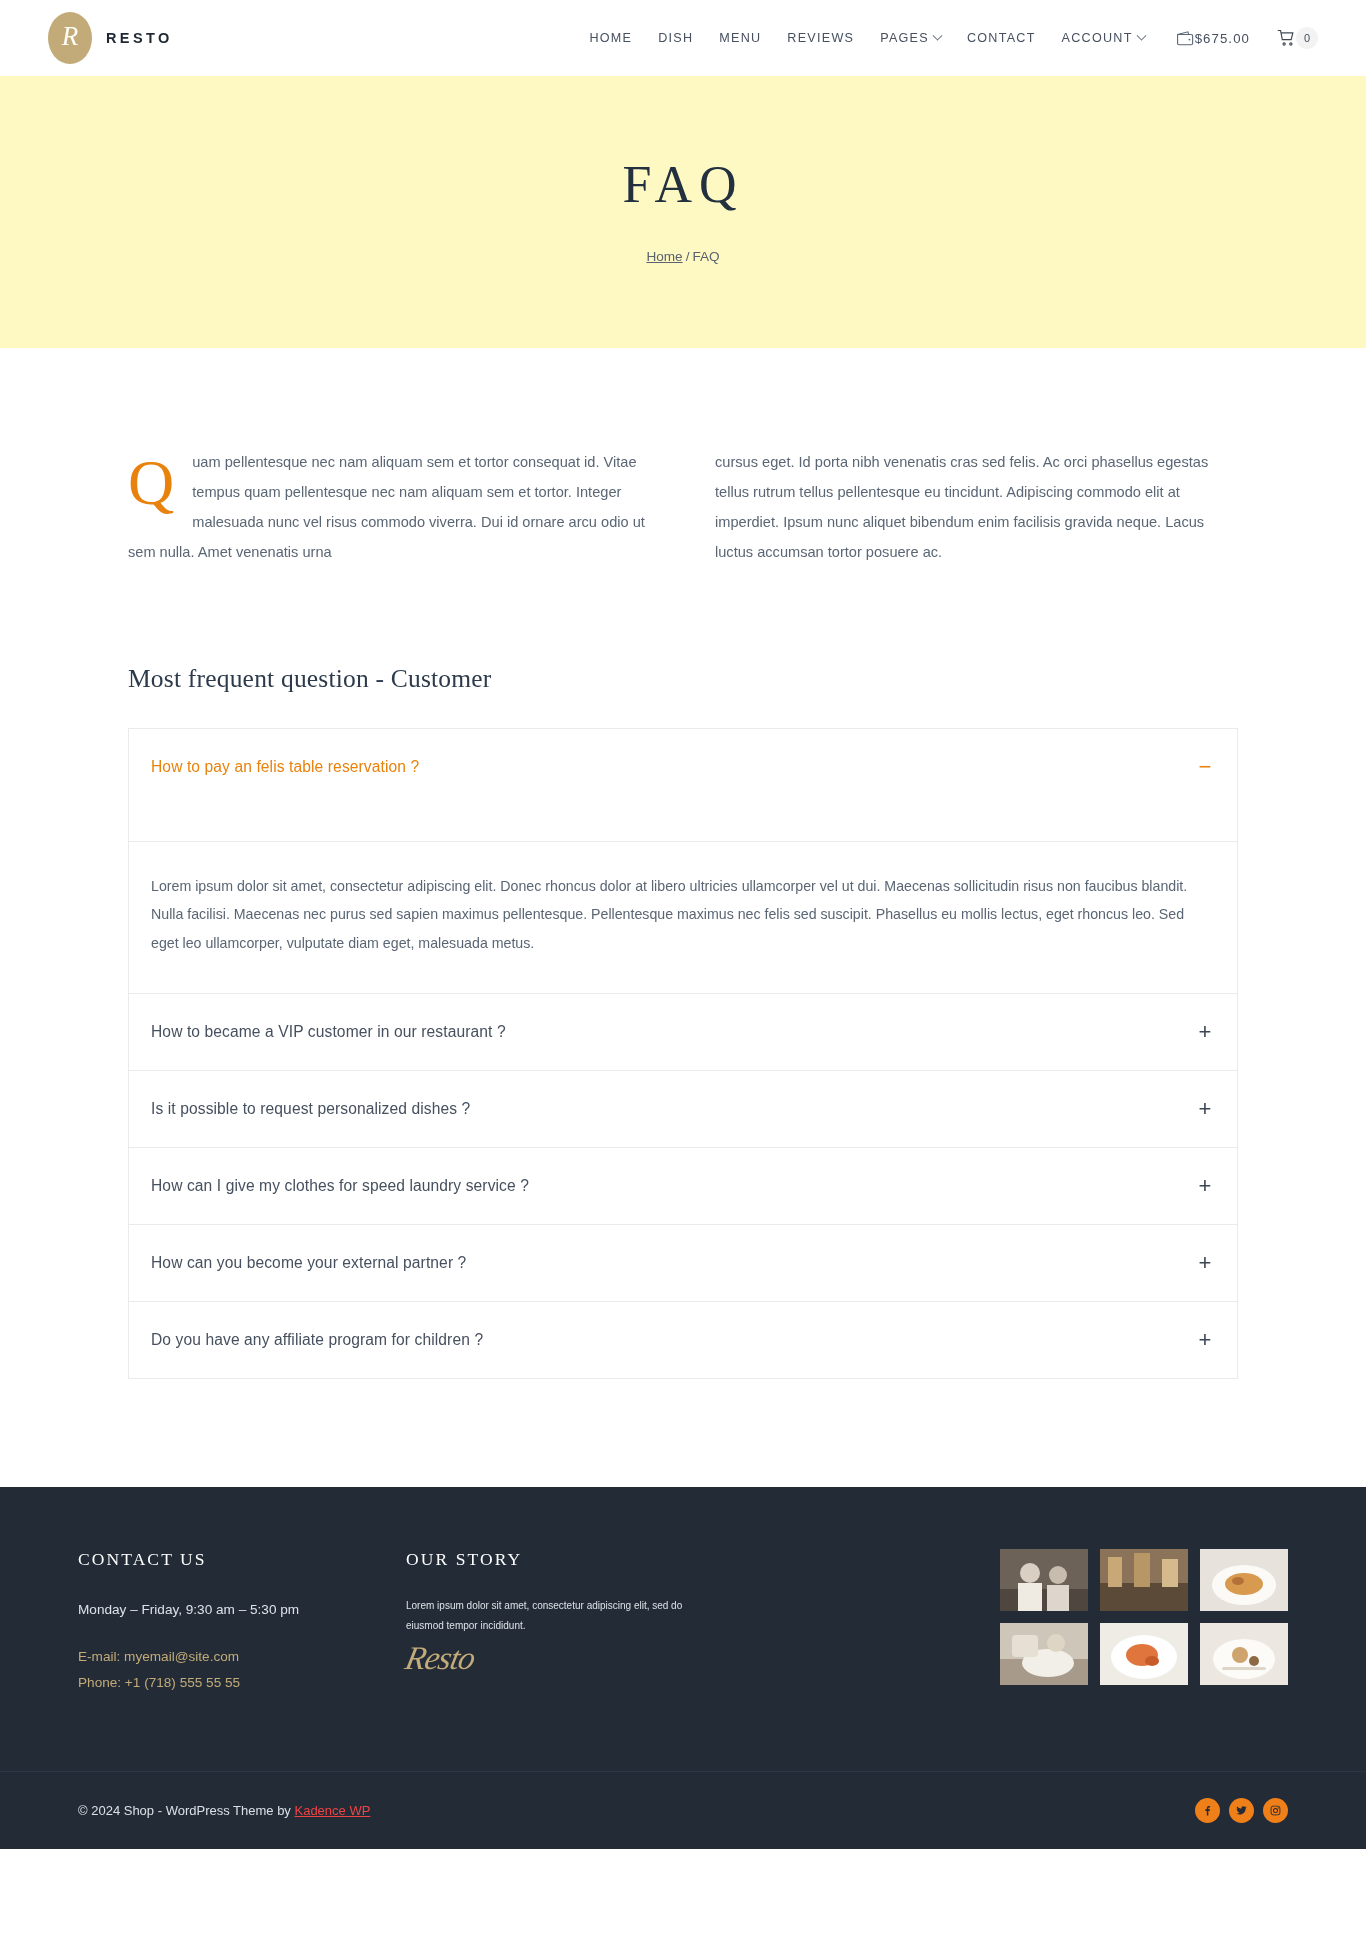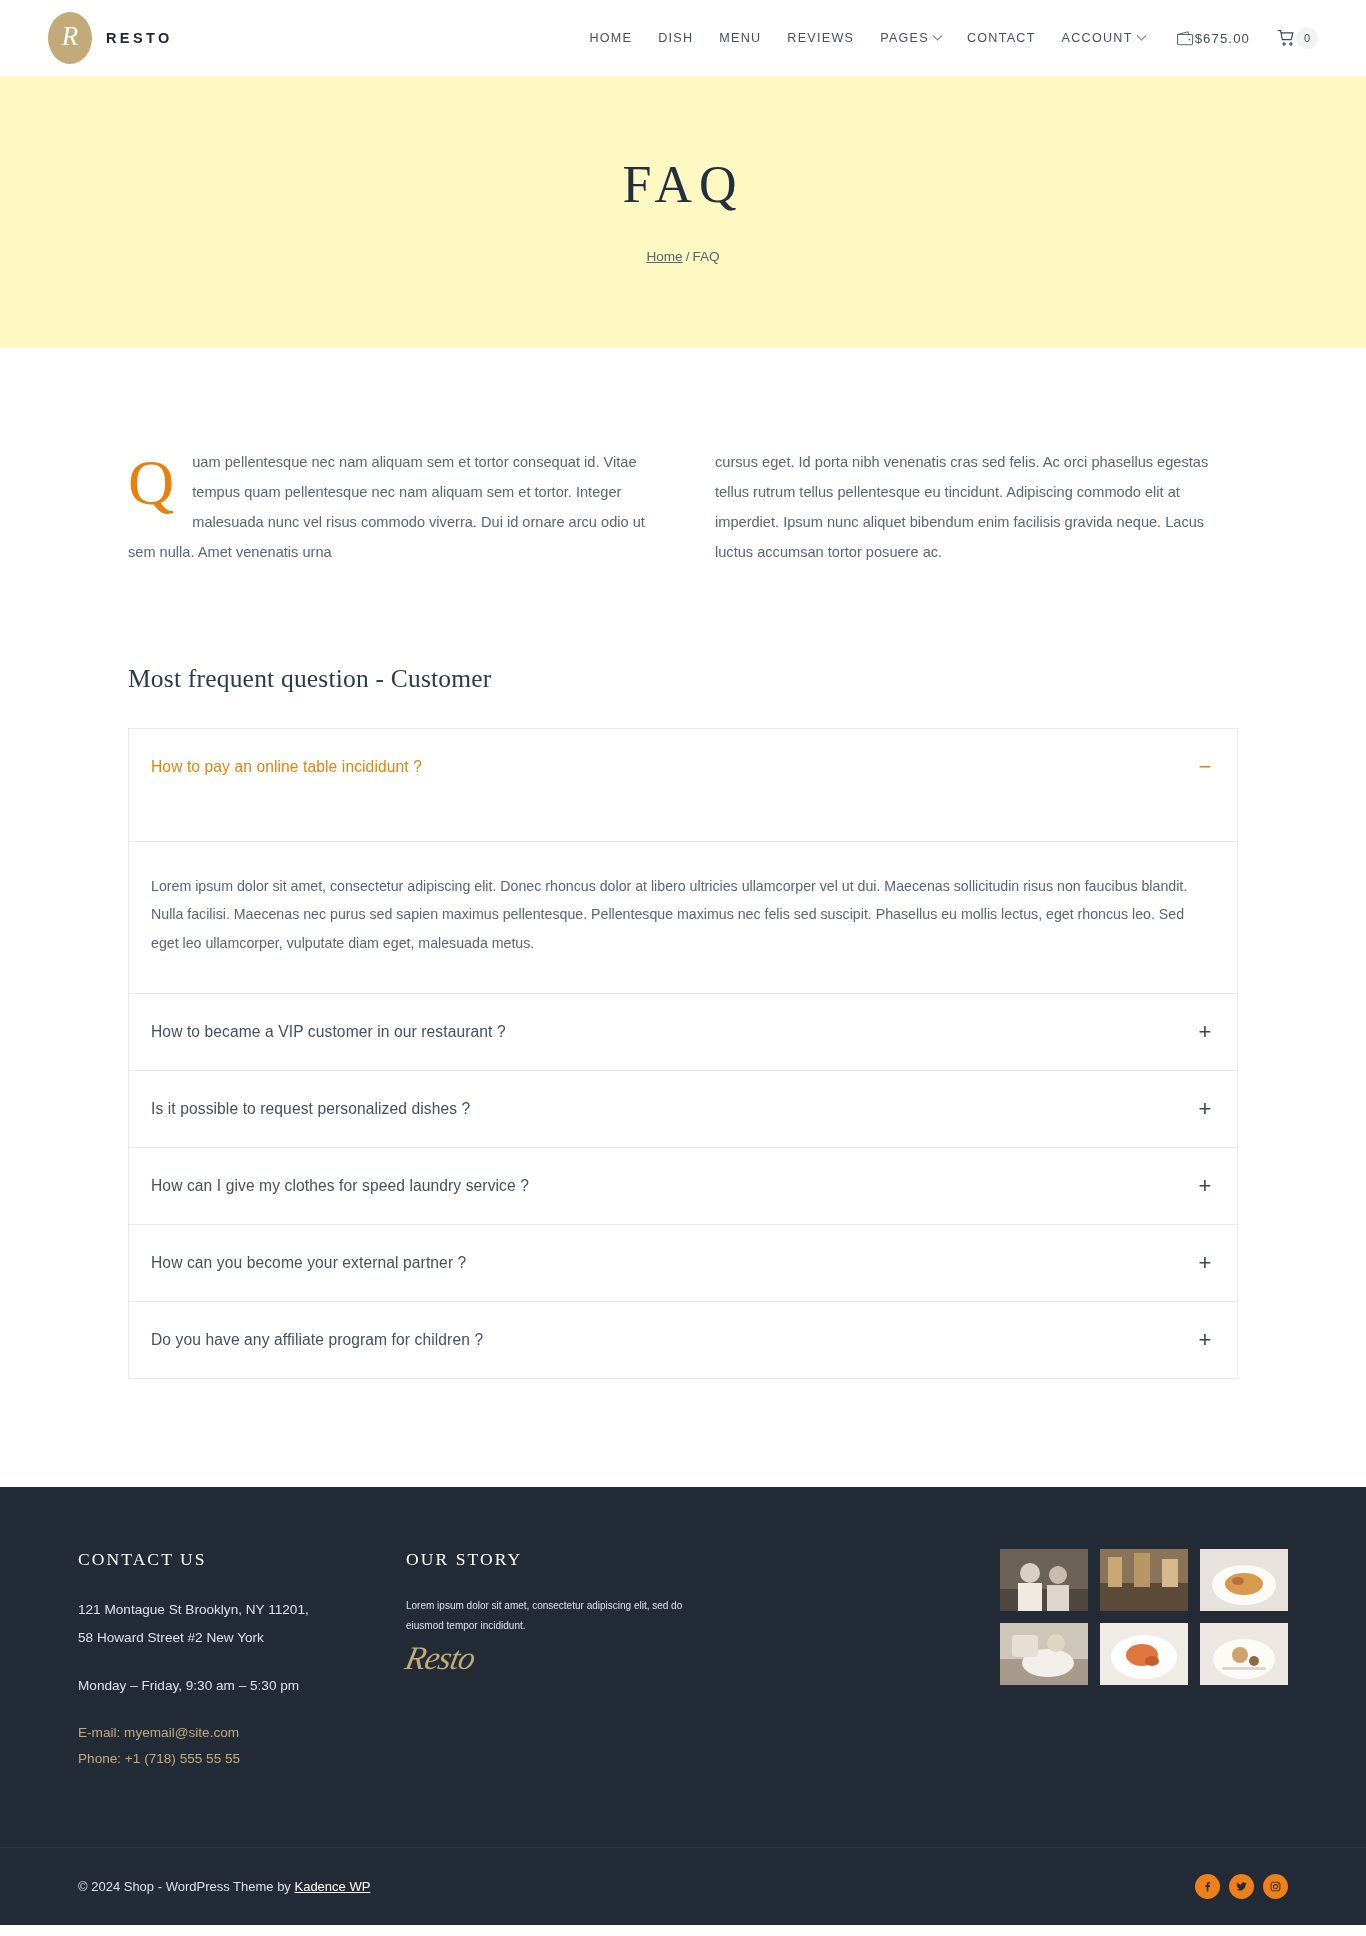--- a/index.html
+++ b/index.html
@@ -283,21 +283,21 @@
   }
   .fb-inner{
     width:1230px;
     margin:0 auto;
     display:flex;
     align-items:center;
     justify-content:space-between;
     padding:0 10px;
   }
   .copy{ font-size:13px; color:#dbe0e6; }
-  .copy a{ color:#ffffff; text-decoration:underline; }
+  .copy a{ color:#ef4444; text-decoration:underline; }
   .socials{ display:flex; gap:9px; }
   .soc{
     width:25px; height:25px;
     border-radius:50%;
     background:#ef7f18;
     display:flex; align-items:center; justify-content:center;
   }
   .soc svg{ width:13px; height:13px; fill:#222b36; }
 </style>
 </head>
@@ -372,21 +372,21 @@
     </div>
   </section>
 
   <section class="faq-section">
     <h2 class="faq-heading">Most frequent question - Customer</h2>
 
     <div class="accordion">
 
       <div class="acc-item open">
         <div class="acc-head">
-          <span class="acc-q">How to pay an online table incididunt ?</span>
+          <span class="acc-q">How to pay an felis table reservation ?</span>
           <span class="acc-sign">−</span>
         </div>
         <div class="acc-body">
           <p>Lorem ipsum dolor sit amet, consectetur adipiscing elit. Donec rhoncus dolor at libero ultricies ullamcorper vel ut dui. Maecenas sollicitudin risus non faucibus blandit. Nulla facilisi. Maecenas nec purus sed sapien maximus pellentesque. Pellentesque maximus nec felis sed suscipit. Phasellus eu mollis lectus, eget rhoncus leo. Sed eget leo ullamcorper, vulputate diam eget, malesuada metus.</p>
         </div>
       </div>
 
       <div class="acc-item">
         <div class="acc-head">
           <span class="acc-q">How to became a VIP customer in our restaurant ?</span>
@@ -424,24 +424,20 @@
 
     </div>
   </section>
 </div>
 
 <footer class="site-footer">
   <div class="footer-inner">
 
     <div class="fcol contact">
       <div class="f-title">CONTACT US</div>
-      <div class="f-block">
-        <div class="f-line">121 Montague St Brooklyn, NY 11201,</div>
-        <div class="f-line">58 Howard Street #2 New York</div>
-      </div>
       <div class="f-block">
         <div class="f-line">Monday – Friday, 9:30 am – 5:30 pm</div>
       </div>
       <a class="f-accent">E-mail: myemail@site.com</a>
       <a class="f-accent">Phone: +1 (718) 555 55 55</a>
     </div>
 
 
     <div class="fcol story">
       <div class="f-title">OUR STORY</div>

